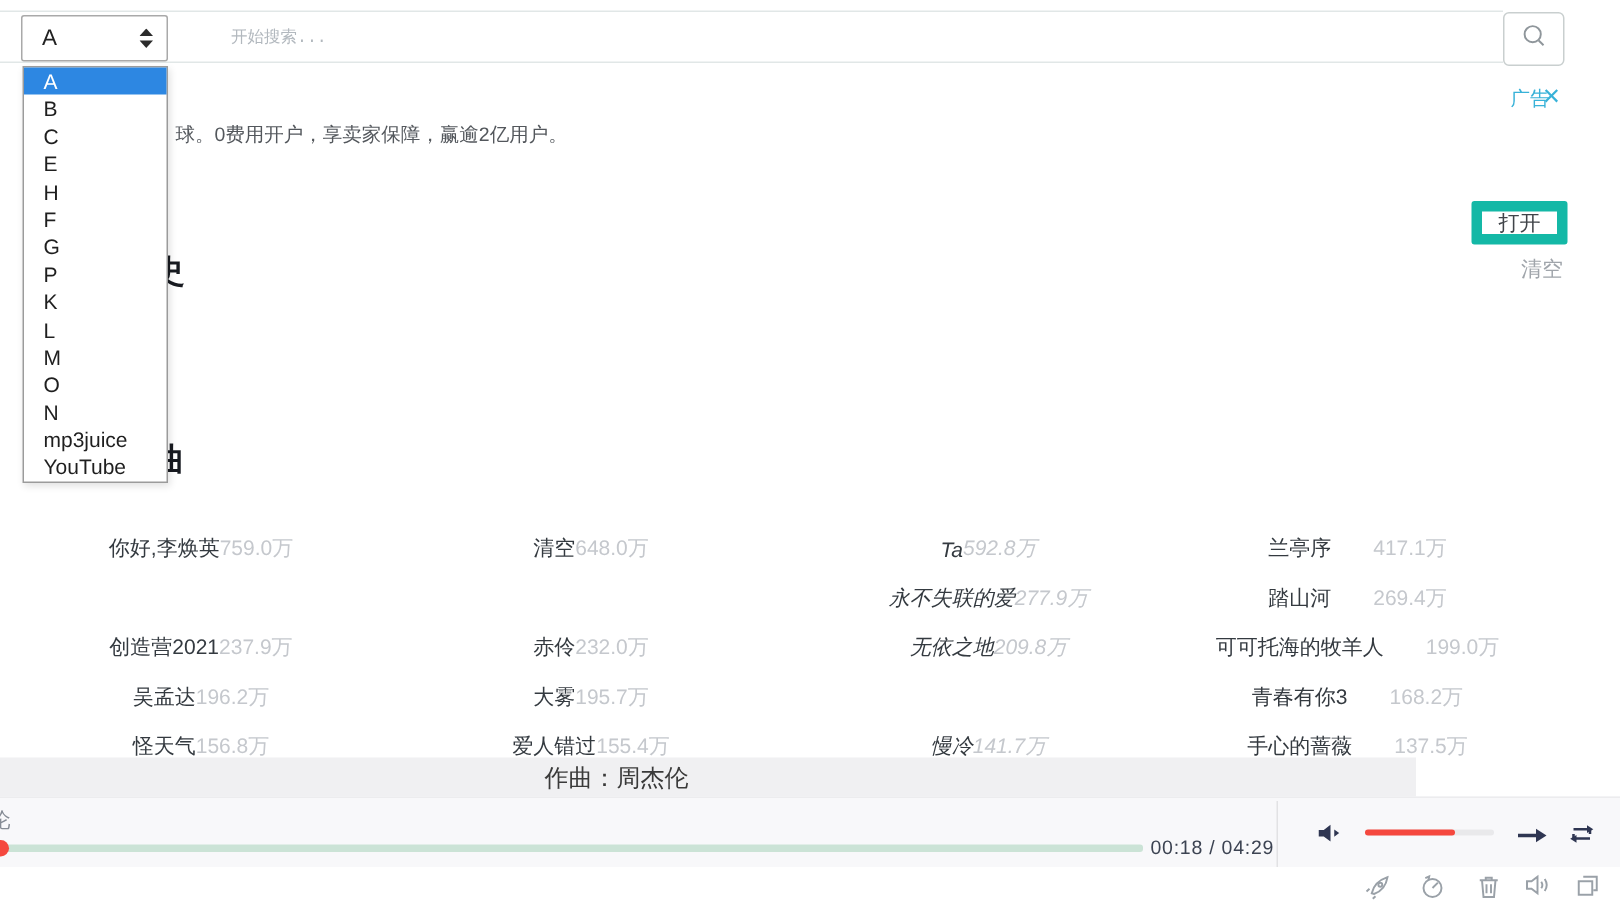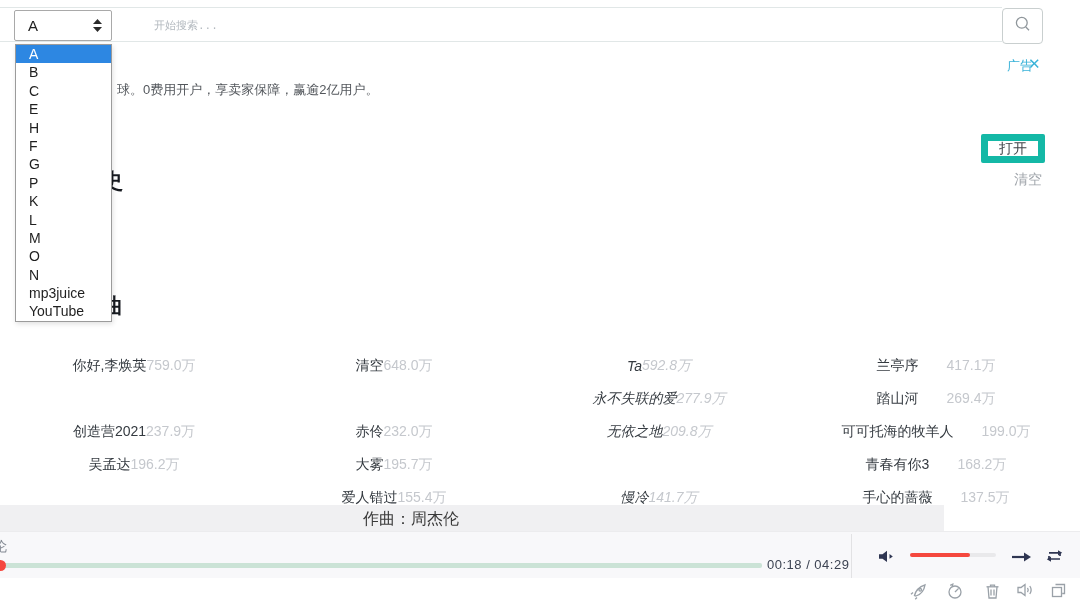--- a/index.html
+++ b/index.html
@@ -32,21 +32,21 @@
   .ad-close{position:absolute;left:1028px;top:55px;font-size:15px;font-weight:600;color:#38b2d8;cursor:pointer;}
   .ad-text{position:absolute;left:117px;top:81px;font-size:13px;color:#53575c;z-index:1;white-space:nowrap;}
   .ad-open{position:absolute;left:981px;top:110px;width:64px;height:29px;background:#fff;
            border:7px solid #14b8a6;border-radius:2px;box-sizing:border-box;font-size:14px;color:#404449;
            display:flex;align-items:center;justify-content:center;cursor:pointer;margin-top:24px;}
   .clear-link{position:absolute;left:1014px;top:171px;font-size:14px;color:#a0a5ab;cursor:pointer;}
   
   .song-row{position:absolute;left:0;width:1080px;height:17px;}
   .pair{position:absolute;top:0;display:flex;justify-content:center;align-items:center;}
   .pair.c0{left:16px;width:236px;} .pair.c1{left:278px;width:232px;}
-  .pair.c2{left:540px;width:238px;font-style:italic;} .pair.c3{left:815px;width:242px;gap:28px;}
+  .pair.c2{left:540px;width:238px;font-style:italic;} .pair.c3{left:784px;width:242px;gap:28px;}
   .song{font-size:14px;color:#343a40;font-weight:500;cursor:pointer;white-space:nowrap;}
   .cnt{font-size:14px;color:#c5c8cd;white-space:nowrap;}
   
   .lyric-strip{position:absolute;left:0;top:505px;width:944px;height:26px;background:#f0f0f2;z-index:20;}
   .lyric-strip .lyric{position:absolute;left:363px;top:4px;font-size:16px;color:#3a3a3a;}
   .player-bar{position:absolute;left:0;top:531px;width:1080px;height:47px;background:#f8f8fa;
               border-top:1px solid #ececee;box-sizing:border-box;z-index:20;}
   .title-frag{position:absolute;left:-7px;top:6px;font-size:14px;color:#868c95;}
   .progress-track{position:absolute;left:0;top:31px;width:762px;height:5px;background:#cbe3d6;border-radius:2px;cursor:pointer;}
   .progress-knob{position:absolute;left:-5px;top:28px;width:11px;height:11px;border-radius:50%;background:#f5483e;cursor:pointer;}
@@ -171,20 +171,24 @@
     <div class="pair c1">
         <span class="song">大雾</span>
         <span class="cnt">195.7万</span>
       </div>
     <div class="pair c3">
         <span class="song">青春有你3</span>
         <span class="cnt">168.2万</span>
       </div>
   </div>
   <div class="song-row" style="top:489px;">
+    <div class="pair c0">
+        <span class="song">怪天气</span>
+        <span class="cnt">156.8万</span>
+      </div>
     <div class="pair c1">
         <span class="song">爱人错过</span>
         <span class="cnt">155.4万</span>
       </div>
     <div class="pair c2">
         <span class="song">慢冷</span>
         <span class="cnt">141.7万</span>
       </div>
     <div class="pair c3">
         <span class="song">手心的蔷薇</span>

